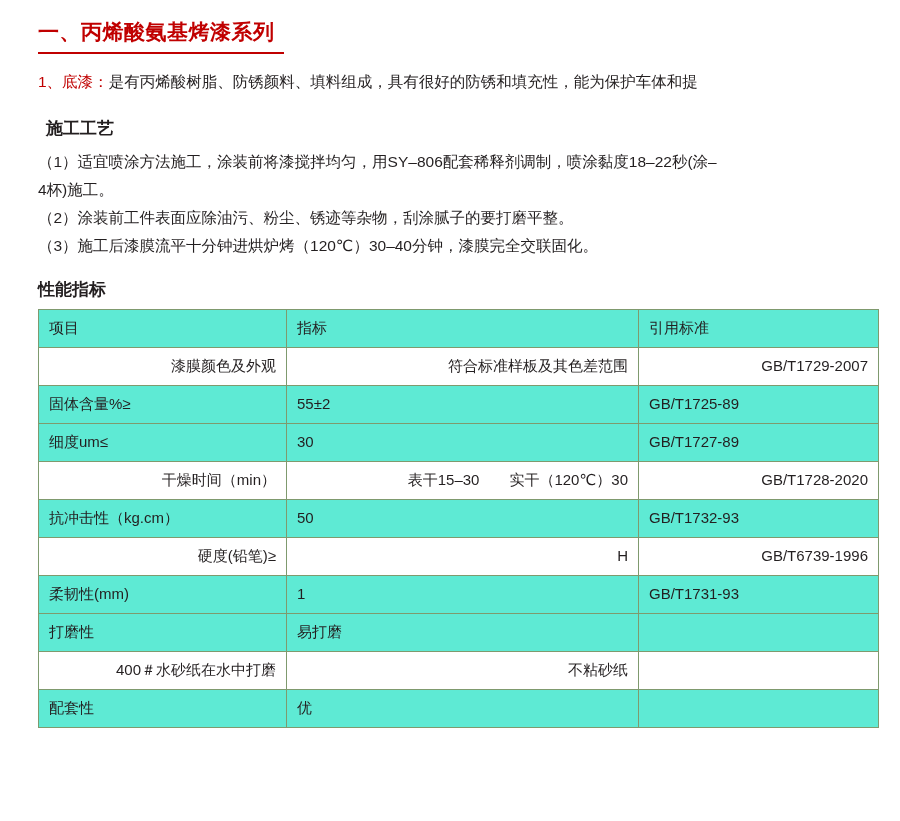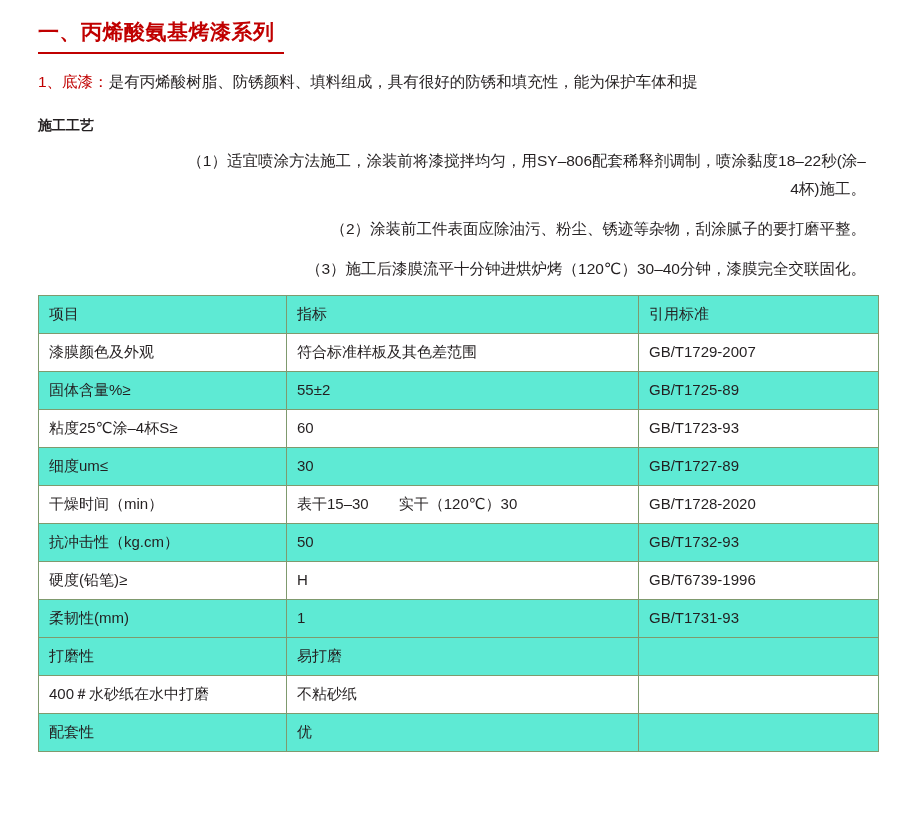--- a/index.html
+++ b/index.html
@@ -43,29 +43,28 @@
   }
   .para-primer .lead {
     color: #c00000;
     font-weight: normal;
   }
   .para-primer .body-ind {
     display: block;
     padding-left: 62px;
   }
   .heading {
-    font-size: 14px;
+    font-size: 17px;
     font-weight: bold;
-    margin: 22px 0 8px 0;
+    margin: 22px 0 8px 8px;
   }
   .proc-line {
     font-size: 15.5px;
     line-height: 1.8;
-    margin: 12px;
-    text-align: right;
+    margin: 0;
   }
   .proc-line .cont {
     display: block;
   }
   .heading-perf {
     font-size: 17px;
     font-weight: bold;
     margin: 18px 0 8px 0;
   }
   table.spec {
@@ -82,20 +81,21 @@
     line-height: 1.3;
   }
   table.spec col.c1 { width: 248px; }
   table.spec col.c2 { width: 352px; }
   table.spec col.c3 { width: 240px; }
   tr.shade td {
     background: #5eead4;
   }
   tr.plain td {
     background: #ffffff;
+    text-align: right;
   }
   td.cell-indent {
     padding-left: 14px;
   }
 </style>
 </head>
 <body>
 
 <div class="page">
 
@@ -112,20 +112,21 @@
     <span>（1）适宜喷涂方法施工，涂装前将漆搅拌均匀，用SY–806配套稀释剂调制，喷涂黏度18–22秒(涂–</span>
     <span class="cont">4杯)施工。</span>
   </div>
   <div class="proc-line">
     <span>（2）涂装前工件表面应除油污、粉尘、锈迹等杂物，刮涂腻子的要打磨平整。</span>
   </div>
   <div class="proc-line">
     <span>（3）施工后漆膜流平十分钟进烘炉烤（120℃）30–40分钟，漆膜完全交联固化。</span>
   </div>
 
+  <div class="heading-perf">性能指标</div>
 
   <table class="spec">
     <colgroup>
       <col class="c1">
         <col class="c2">
         <col class="c3">
     </colgroup>
     <tbody>
       <tr class="shade">
         <td class="cell-indent">项目</td>
@@ -135,25 +136,20 @@
 
       <tr class="plain">
         <td class="cell-indent">漆膜颜色及外观</td>
         <td>符合标准样板及其色差范围</td>
         <td>GB/T1729-2007</td>
       </tr>
       <tr class="shade">
         <td class="cell-indent">固体含量%≥</td>
         <td>55±2</td>
         <td>GB/T1725-89</td>
-      </tr>
-      <tr class="plain">
-        <td class="cell-indent">粘度25℃涂–4杯S≥</td>
-        <td>60</td>
-        <td>GB/T1723-93</td>
       </tr>
       <tr class="shade">
         <td class="cell-indent">细度um≤</td>
         <td>30</td>
         <td>GB/T1727-89</td>
       </tr>
       <tr class="plain">
         <td class="cell-indent">干燥时间（min）</td>
         <td>表干15–30　　实干（120℃）30</td>
         <td>GB/T1728-2020</td>

